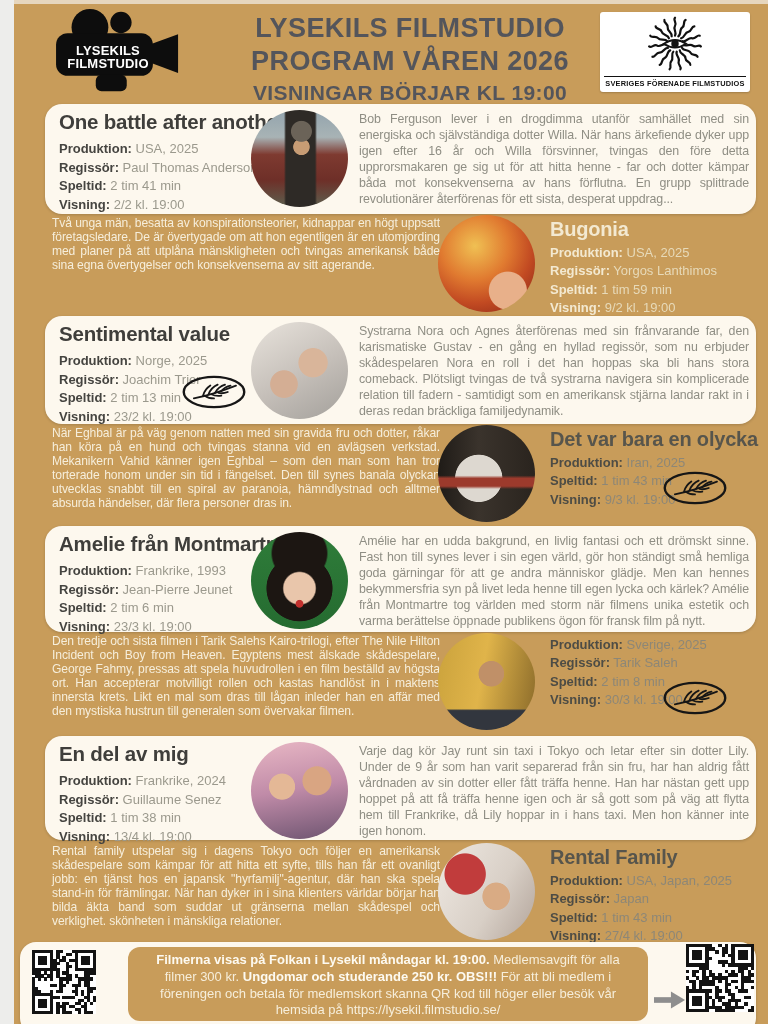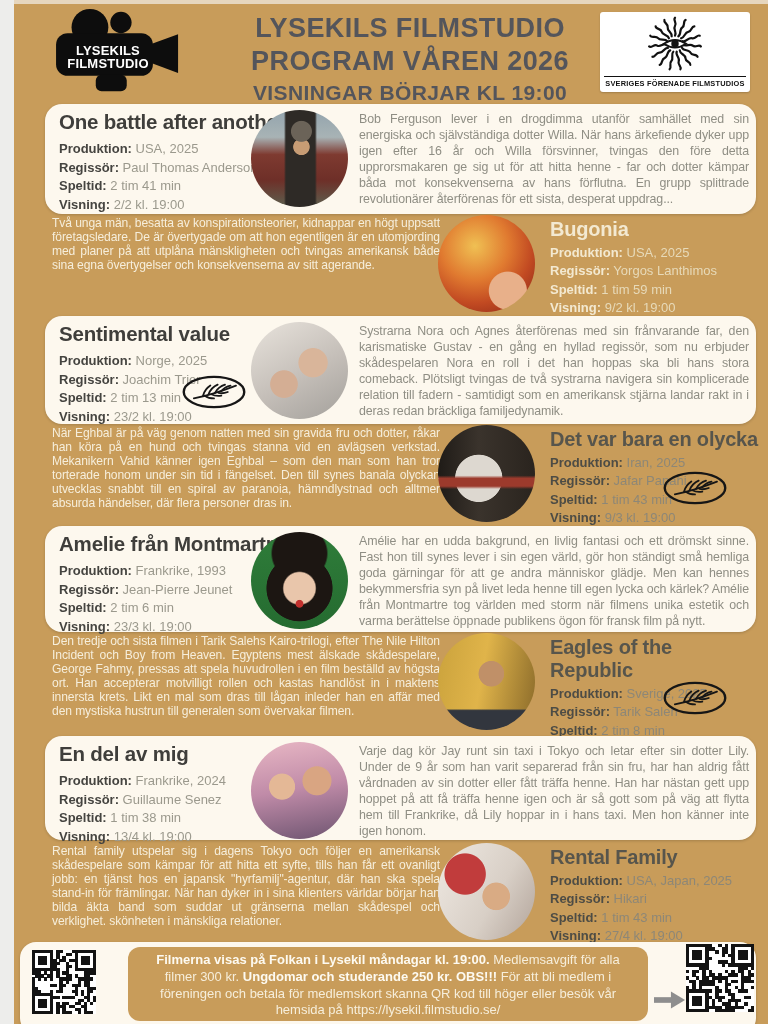--- a/index.html
+++ b/index.html
@@ -214,21 +214,20 @@
     <div class="photo wb-photo p3"></div>
     <p class="wb-desc">Systrarna Nora och Agnes återförenas med sin frånvarande far, den karismatiske Gustav - en gång en hyllad regissör, som nu erbjuder skådespelaren Nora en roll i det han hoppas ska bli hans stora comeback. Plötsligt tvingas de två systrarna navigera sin komplicerade relation till fadern - samtidigt som en amerikansk stjärna landar rakt in i deras redan bräckliga familjedynamik.</p>
   </section>
 
   <section class="tansec sec4">
     <p class="tan-desc">När Eghbal är på väg genom natten med sin gravida fru och dotter, råkar han köra på en hund och tvingas stanna vid en avlägsen verkstad. Mekanikern Vahid känner igen Eghbal – som den man som han tror torterade honom under sin tid i fängelset. Den till synes banala olyckan utvecklas snabbt till en spiral av paranoia, hämndlystnad och alltmer absurda händelser, där flera personer dras in.</p>
     <div class="photo tan-photo p4"></div>
     <div class="tan-info dark">
       <h2 class="tan-title">Det var bara en olycka</h2>
       <div class="iline"><span class="lbl">Produktion:</span> <span class="val">Iran, 2025</span></div>
-      <div class="iline"><span class="lbl">Regissör:</span> <span class="val">Jafar Panahi</span></div>
       <div class="iline"><span class="lbl">Speltid:</span> <span class="val">1 tim 43 min</span></div>
       <div class="iline"><span class="lbl">Visning:</span> <span class="val">9/3 kl. 19:00</span></div>
     </div>
     <svg class="palm palm-sec4" viewBox="0 0 72 38">
       <ellipse cx="36" cy="19" rx="33" ry="16.5" fill="none" stroke="#161616" stroke-width="2.6"></ellipse>
       <g stroke="#161616" stroke-width="2" fill="none" stroke-linecap="round">
         <path d="M14,26 Q34,22 60,12"></path>
           <path d="M24,23 Q26,16 32,12"></path>
           <path d="M30,21.5 Q33,14 40,11"></path>
         <path d="M37,20 Q41,13 48,11"></path>
@@ -249,21 +248,20 @@
       <div class="iline"><span class="lbl">Visning:</span> <span class="val">23/3 kl. 19:00</span></div>
     </div>
     <div class="photo wb-photo p5"></div>
     <p class="wb-desc">Amélie har en udda bakgrund, en livlig fantasi och ett drömskt sinne. Fast hon till synes lever i sin egen värld, gör hon ständigt små hemliga goda gärningar för att ge andra människor glädje. Men kan hennes bekymmersfria syn på livet leda henne till egen lycka och kärlek? Amélie från Montmartre tog världen med storm när filmens unika estetik och varma berättelse öppnade publikens ögon för fransk film på nytt.</p>
   </section>
 
   <section class="tansec sec6">
     <p class="tan-desc">Den tredje och sista filmen i Tarik Salehs Kairo-trilogi, efter The Nile Hilton Incident och Boy from Heaven. Egyptens mest älskade skådespelare, George Fahmy, pressas att spela huvudrollen i en film beställd av högsta ort. Han accepterar motvilligt rollen och kastas handlöst in i maktens innersta krets. Likt en mal som dras till lågan inleder han en affär med den mystiska hustrun till generalen som övervakar filmen.</p>
     <div class="photo tan-photo p6"></div>
     <div class="tan-info dark">
-      <h2 class="tan-title">Eagles of the Republic</h2>
       <div class="iline"><span class="lbl">Produktion:</span> <span class="val">Sverige, 2025</span></div>
       <div class="iline"><span class="lbl">Regissör:</span> <span class="val">Tarik Saleh</span></div>
       <div class="iline"><span class="lbl">Speltid:</span> <span class="val">2 tim 8 min</span></div>
       <div class="iline"><span class="lbl">Visning:</span> <span class="val">30/3 kl. 19:00</span></div>
     </div>
     <svg class="palm palm-sec6" viewBox="0 0 72 38">
       <ellipse cx="36" cy="19" rx="33" ry="16.5" fill="none" stroke="#161616" stroke-width="2.6"></ellipse>
       <g stroke="#161616" stroke-width="2" fill="none" stroke-linecap="round">
         <path d="M14,26 Q34,22 60,12"></path>
           <path d="M24,23 Q26,16 32,12"></path>
@@ -288,21 +286,21 @@
     <div class="photo wb-photo p7"></div>
     <p class="wb-desc">Varje dag kör Jay runt sin taxi i Tokyo och letar efter sin dotter Lily. Under de 9 år som han varit separerad från sin fru, har han aldrig fått vårdnaden av sin dotter eller fått träffa henne. Han har nästan gett upp hoppet på att få träffa henne igen och är så gott som på väg att flytta hem till Frankrike, då Lily hoppar in i hans taxi. Men hon känner inte igen honom.</p>
   </section>
 
   <section class="tansec sec8">
     <p class="tan-desc">Rental family utspelar sig i dagens Tokyo och följer en amerikansk skådespelare som kämpar för att hitta ett syfte, tills han får ett ovanligt jobb: en tjänst hos en japansk "hyrfamilj"-agentur, där han ska spela stand-in för främlingar. När han dyker in i sina klienters världar börjar han bilda äkta band som suddar ut gränserna mellan skådespel och verklighet. skönheten i mänskliga relationer.</p>
     <div class="photo tan-photo p8"></div>
     <div class="tan-info dark">
       <h2 class="tan-title">Rental Family</h2>
       <div class="iline"><span class="lbl">Produktion:</span> <span class="val">USA, Japan, 2025</span></div>
-      <div class="iline"><span class="lbl">Regissör:</span> <span class="val">Hikari</span></div>
+      <div class="iline"><span class="lbl">Regissör:</span> <span class="val">Japan</span></div>
       <div class="iline"><span class="lbl">Speltid:</span> <span class="val">1 tim 43 min</span></div>
       <div class="iline"><span class="lbl">Visning:</span> <span class="val">27/4 kl. 19:00</span></div>
     </div>
   </section>
 
   <footer class="footer-box">
     <div class="qr qr-left">
         <i style="left:0.00%;top:0.00%;width:5.01%;height:5.01%"></i>
         <i style="left:4.76%;top:0.00%;width:5.01%;height:5.01%"></i>
         <i style="left:9.52%;top:0.00%;width:5.01%;height:5.01%"></i>

